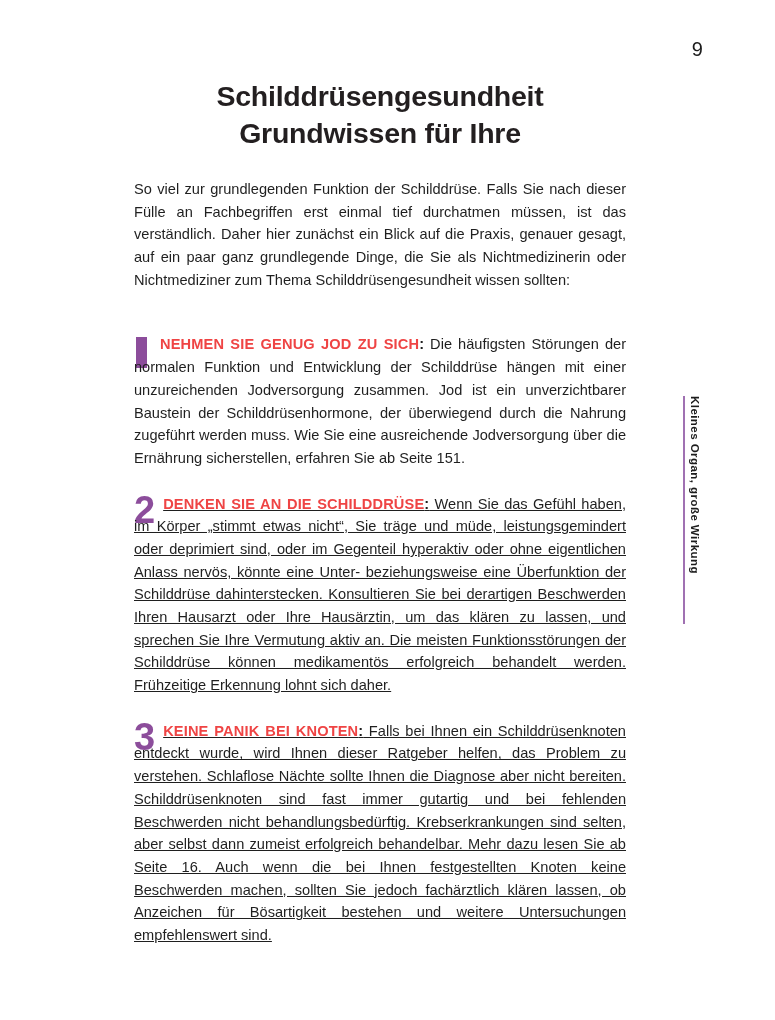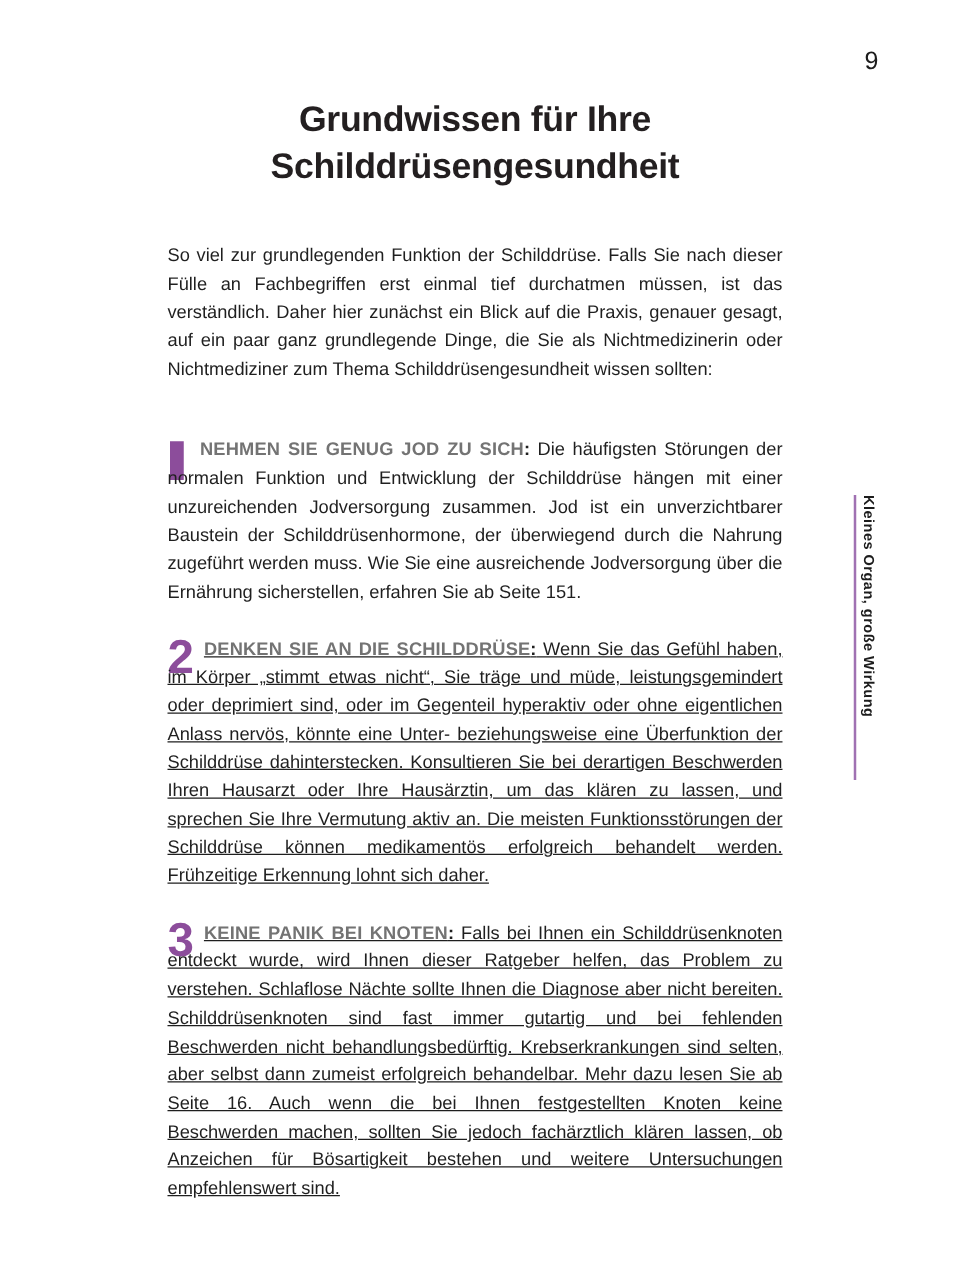--- a/index.html
+++ b/index.html
@@ -50,21 +50,20 @@
     color: #231f20;
     white-space: nowrap;
   }
 
   
   .column {
     position: absolute;
     top: 178px;
     left: 134px;
     width: 492px;
-    margin-top: 16px;
   }
 
   .intro {
     font-size: 14.6px;
     line-height: 1.555;
     text-align: justify;
     color: #1f1f1f;
     margin: 0;
     hyphens: manual;
   }
@@ -103,21 +102,21 @@
     margin-top: 4px;
     margin-right: 13px;
     margin-left: 2px;
   }
   .item.two .item-body,
   .item.three .item-body {
     text-indent: 0;
     text-decoration: underline;
   }
   .lead {
-    color: #737373;
+    color: #ef4444;
     font-weight: bold;
     letter-spacing: 0.15px;
   }
   .lead-colon {
     color: #1f1f1f;
     font-weight: bold;
   }
 
   
   .item::after { content: ""; display: block; clear: both; }
@@ -150,22 +149,22 @@
   }
 </style>
 </head>
 <body>
 
 <div class="page">
 
   <div class="folio">9</div>
 
   <div class="title-block">
+    <div class="title-line">Schilddrüsengesundheit</div>
     <div class="title-line">Grundwissen für Ihre</div>
-    <div class="title-line">Schilddrüsengesundheit</div>
   </div>
 
   <div class="column">
 
     <p class="intro">So viel zur grundlegenden Funktion der Schilddrüse. Falls Sie nach dieser Fülle an Fachbegriffen erst einmal tief durchatmen müssen, ist das verständlich. Daher hier zunächst ein Blick auf die Praxis, genauer gesagt, auf ein paar ganz grundlegende Dinge, die Sie als Nichtmedizinerin oder Nichtmediziner zum Thema Schilddrüsengesundheit wissen sollten:</p>
 
     <div class="list">
 
       <div class="item one">
         <span class="numeral bar"></span>

